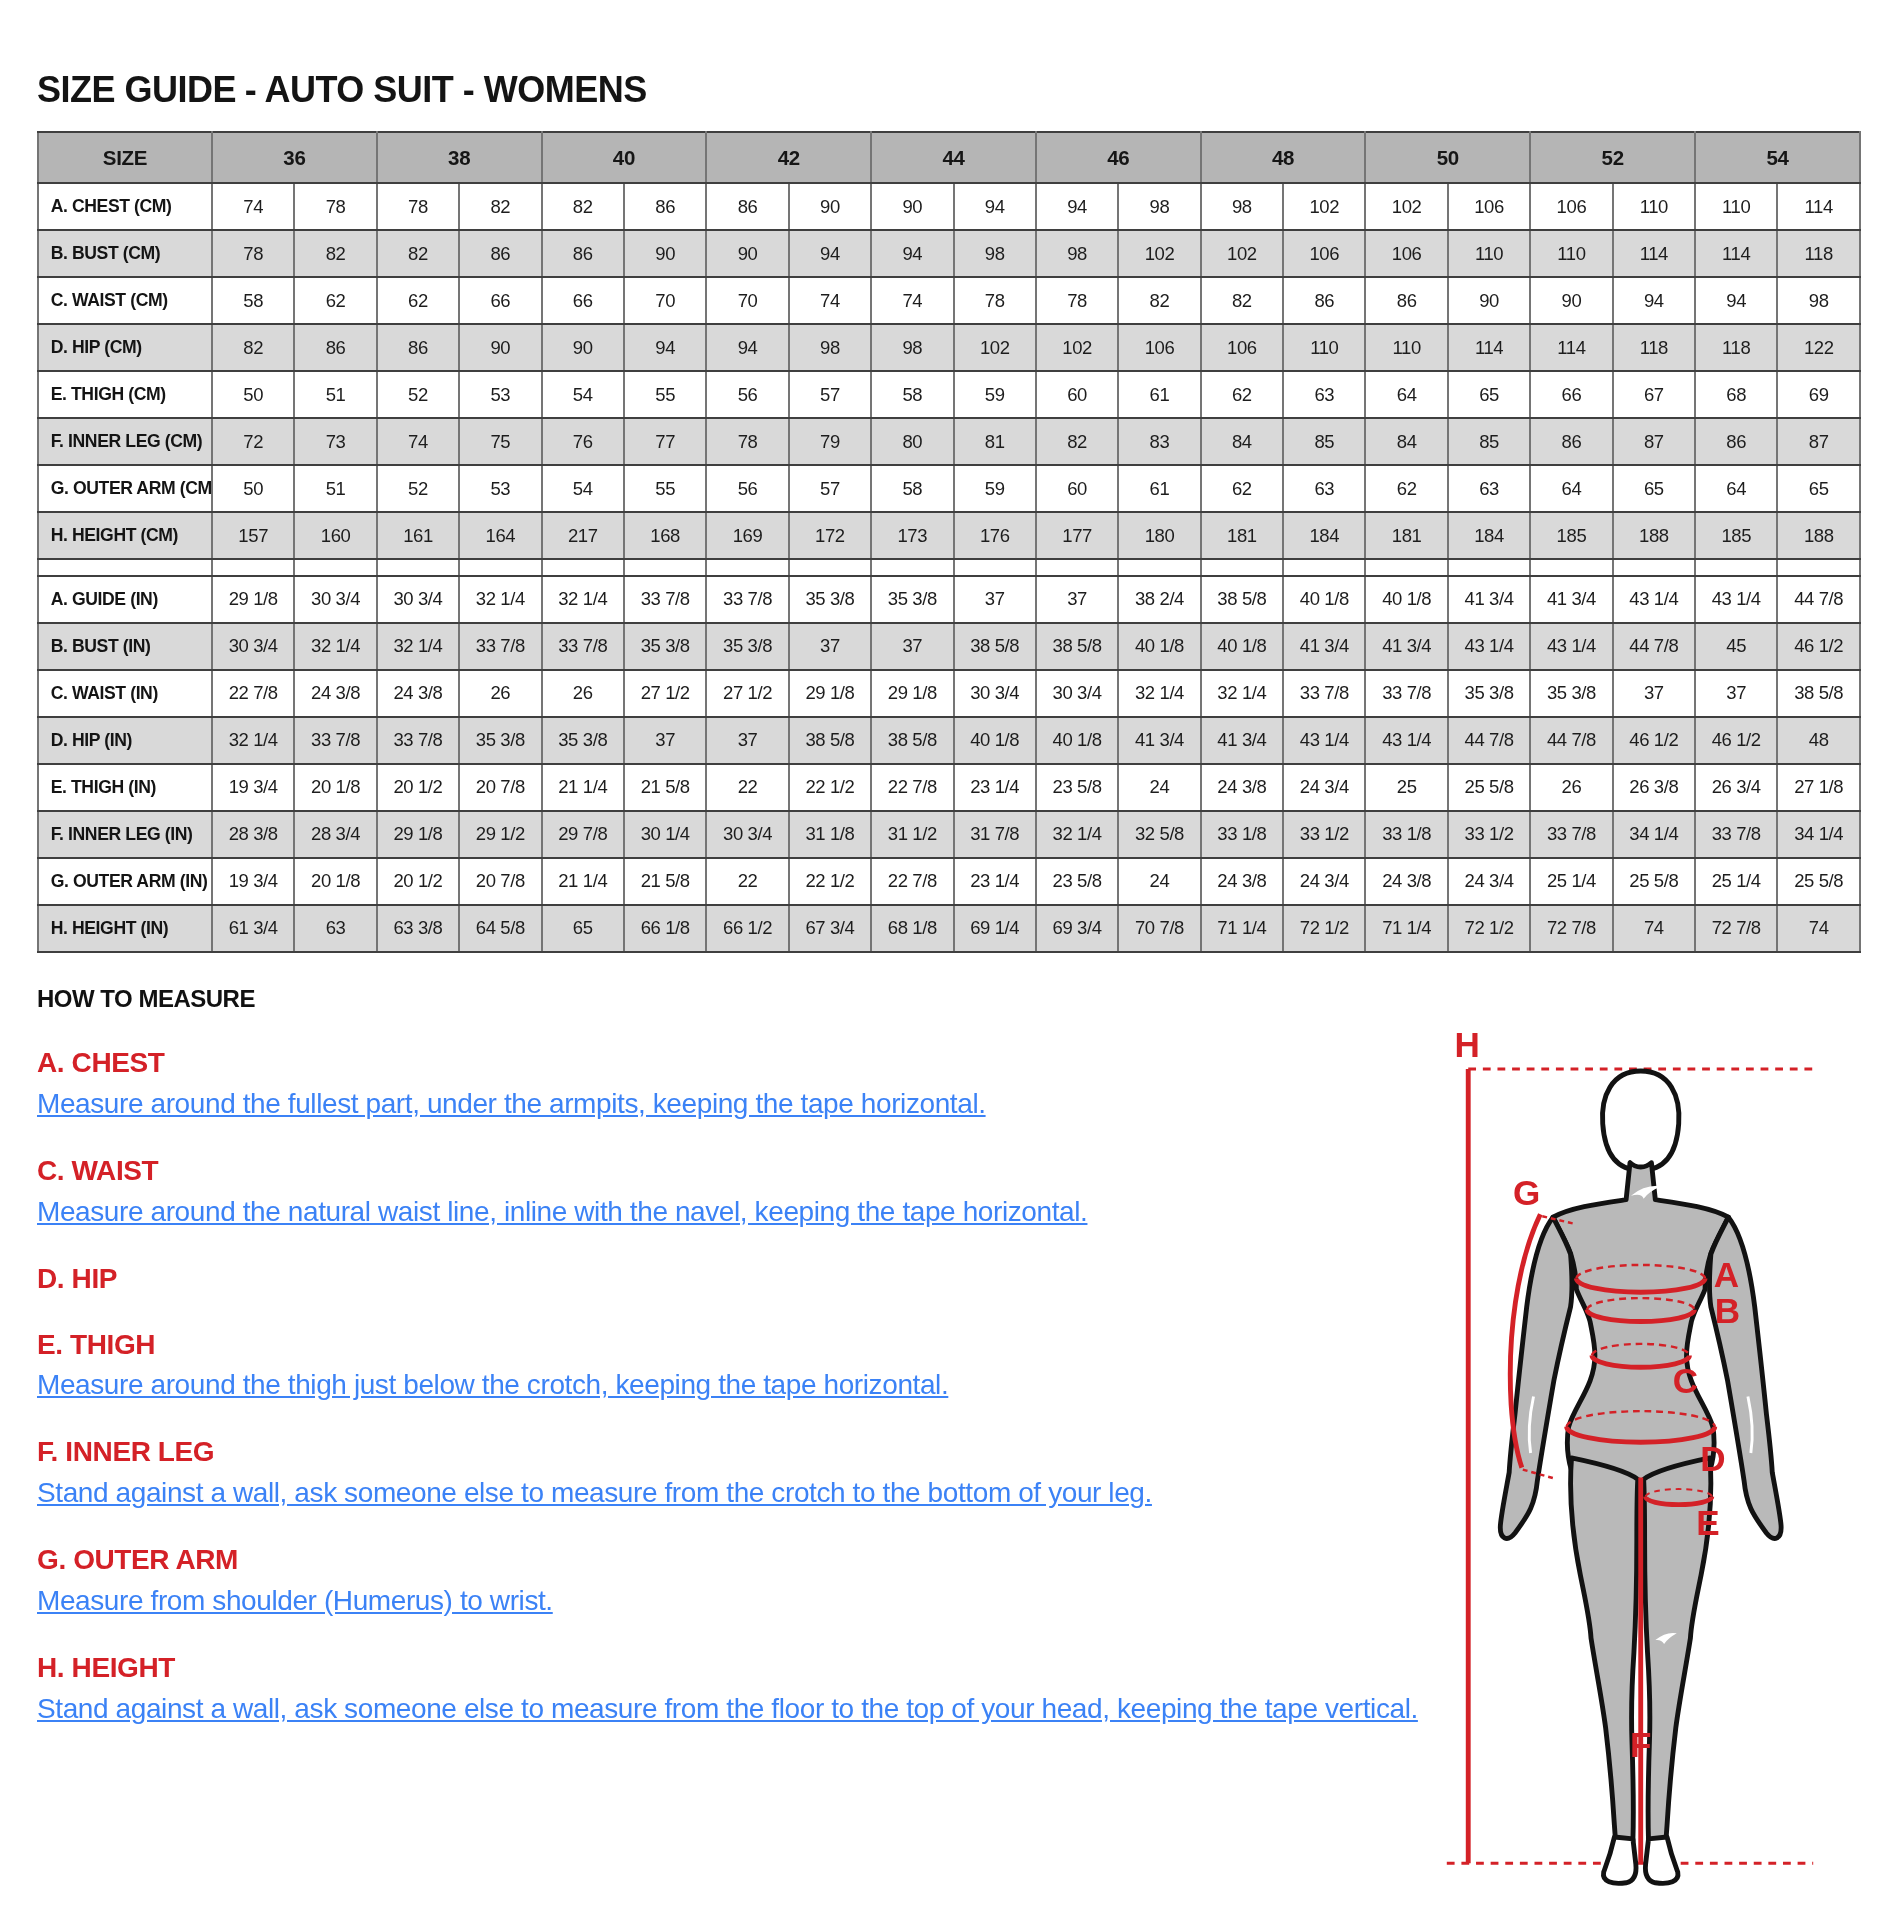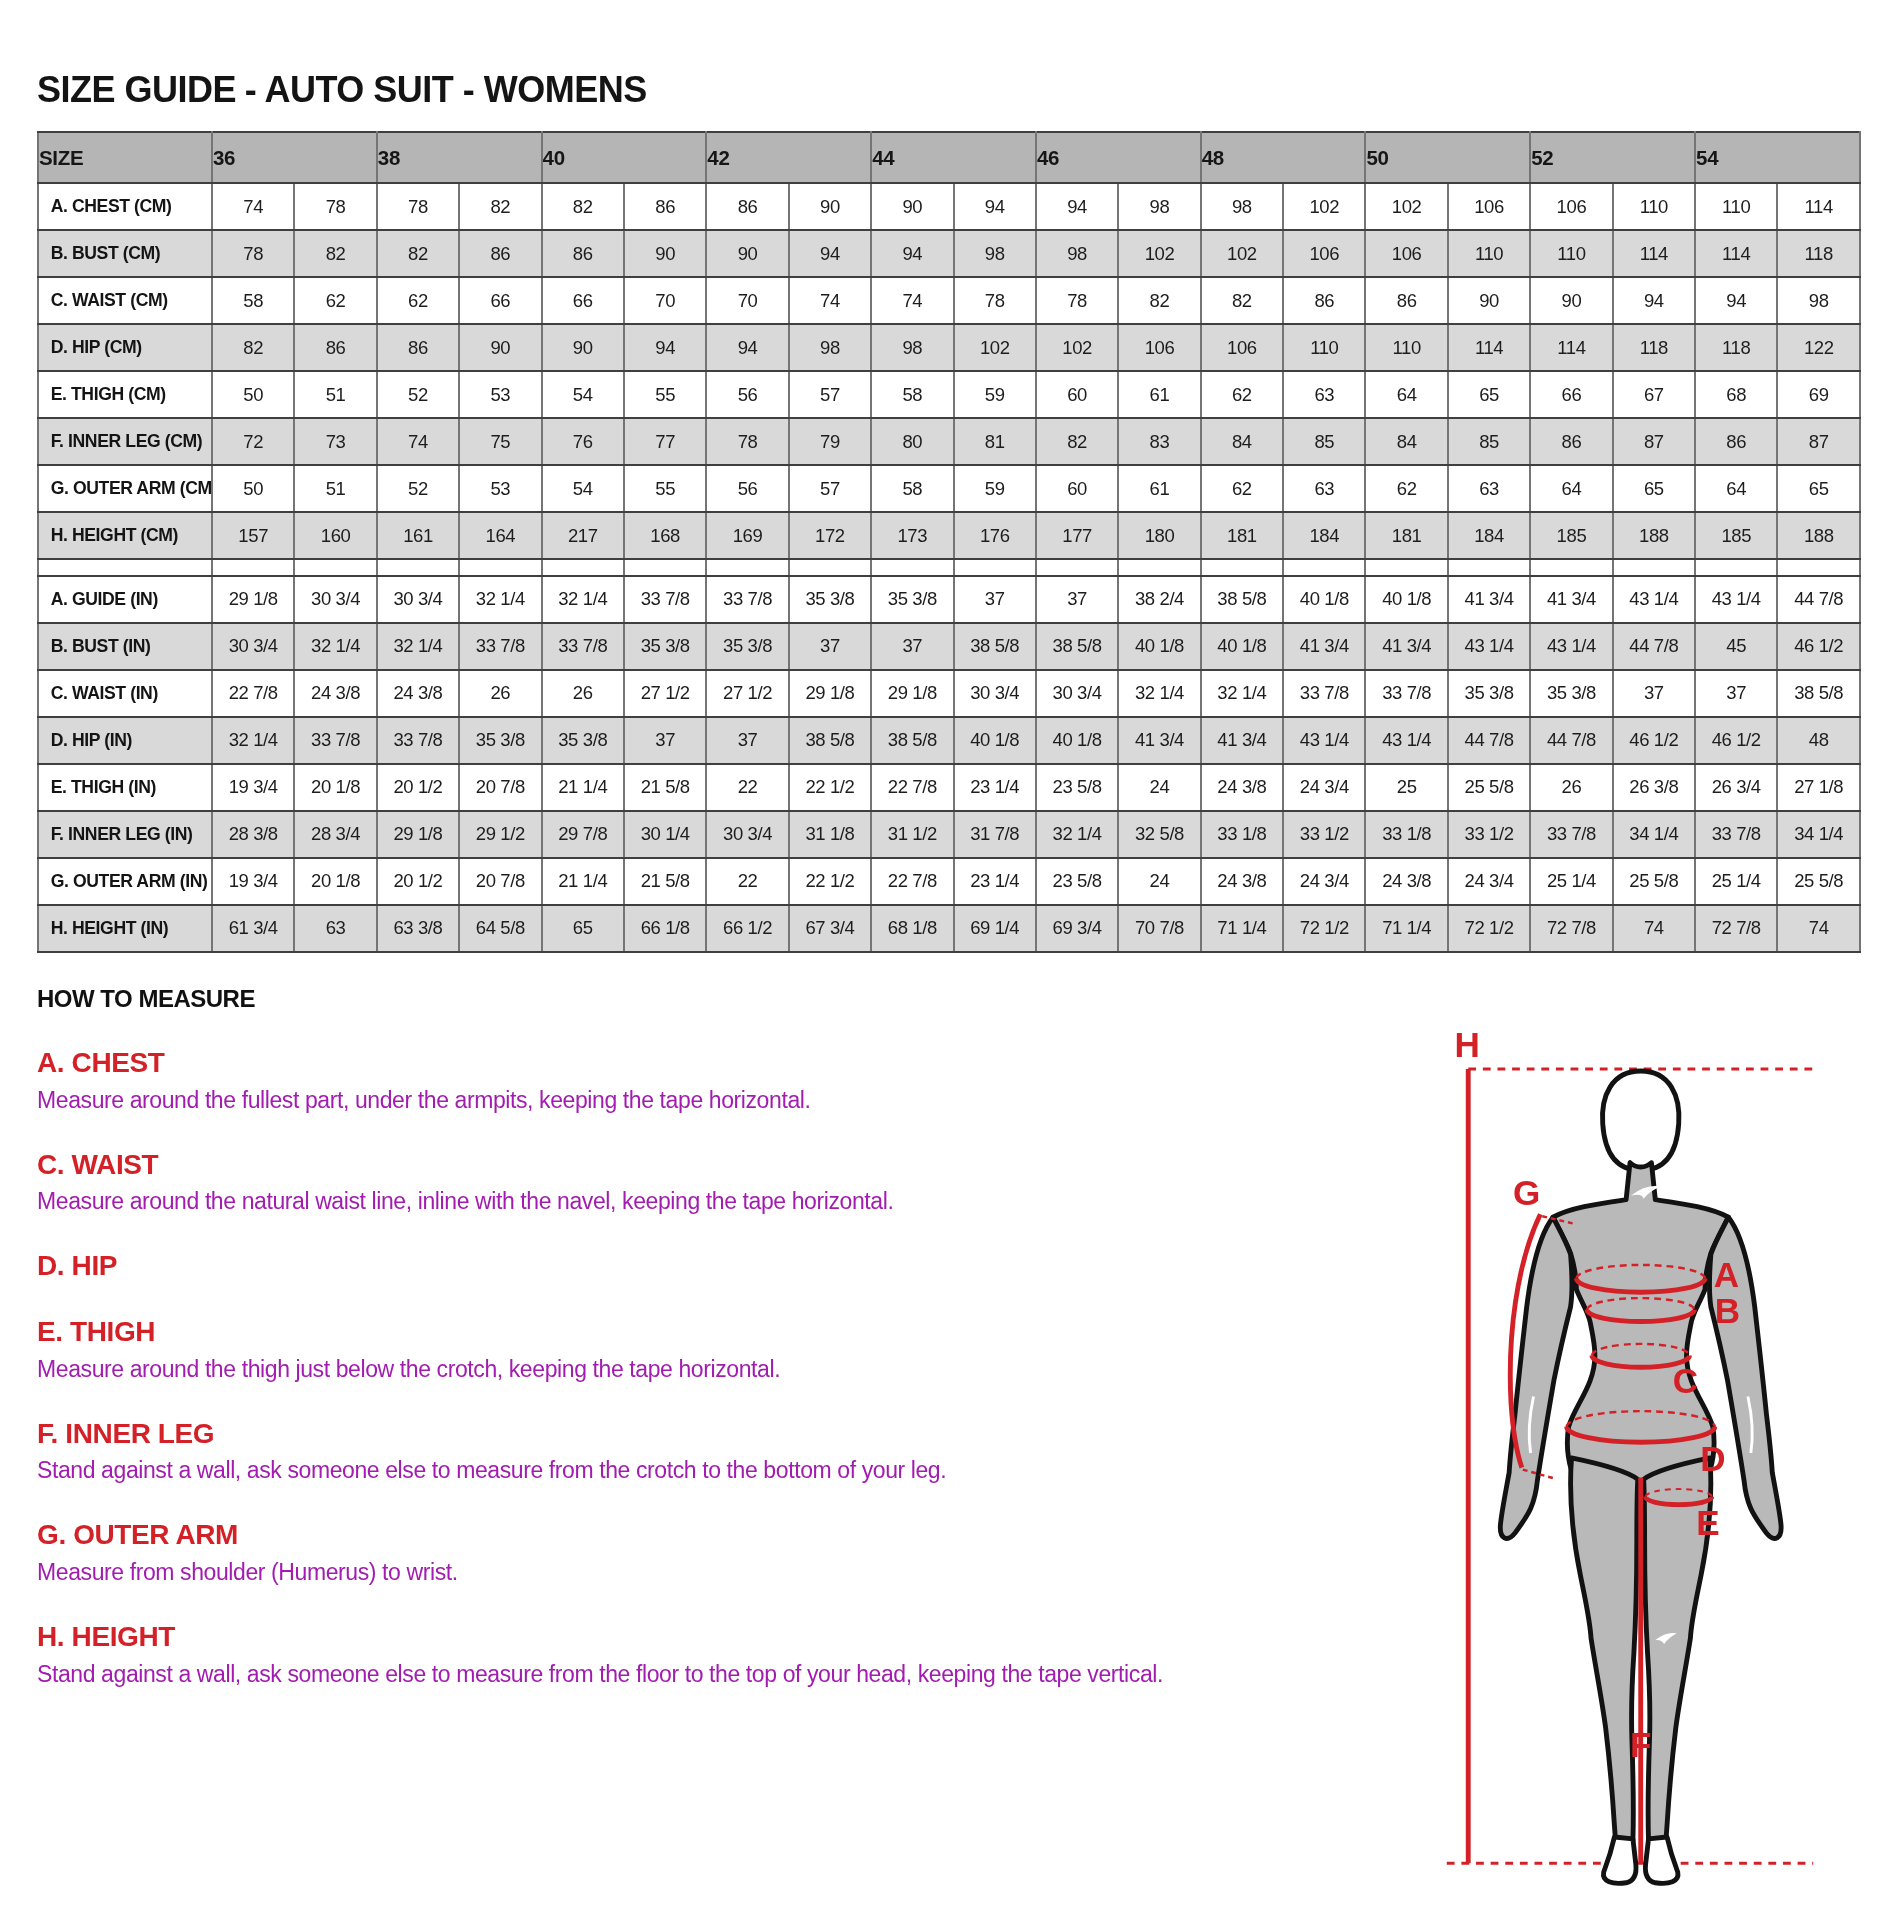--- a/index.html
+++ b/index.html
@@ -30,21 +30,21 @@
   }
   .size-table th,.size-table td{
     border-left:2px solid var(--border-mid);
     border-right:2px solid var(--border-mid);
     border-top:2.9px solid var(--border-dark);
     border-bottom:2.9px solid var(--border-dark);
     padding:0;overflow:hidden;white-space:nowrap;
   }
   .size-table thead th{
     background:var(--header-gray);height:49px;
-    font-size:20.5px;font-weight:bold;text-align:left;color:#161616;
+    font-size:20.5px;font-weight:bold;text-align:center;color:#161616;
     letter-spacing:-0.3px;
   }
   .size-table tbody td{
     height:45px;text-align:center;font-size:18.5px;color:#1d1d1d;background:#fff;
     letter-spacing:-0.4px;
   }
   .size-table tbody tr.stripe td{background:var(--stripe-gray);}
   .size-table tbody td.row-label{
     text-align:left;padding-left:11.7px;font-weight:bold;font-size:17.6px;
     letter-spacing:-0.4px;color:#141414;
@@ -54,22 +54,23 @@
   .howto{position:absolute;left:37px;top:985px;width:1397px;}
   .howto h2{
     margin:0;font-size:24px;font-weight:bold;color:#111;letter-spacing:-0.5px;
   }
   .measure-item{margin-top:34px;}
   .measure-item h3{
     margin:0 0 6.8px 0;font-size:28px;font-weight:bold;color:var(--accent);
     letter-spacing:-0.4px;
   }
   .measure-item p{
-    margin:0;font-size:23px;color:#a21caf;letter-spacing:-0.4px;line-height:1.25;
+    margin:0;font-size:28px;color:#3b82f6;letter-spacing:-0.4px;line-height:1.25;
     white-space:nowrap;
+    text-decoration:underline;
   }
 
   svg.diagram{position:absolute;left:1439px;top:1014px;}
   .diag-label{
     font-family:"Liberation Sans", sans-serif;font-weight:bold;font-size:36px;
     fill:var(--accent);
   }
 </style>
 </head>
 <body>

